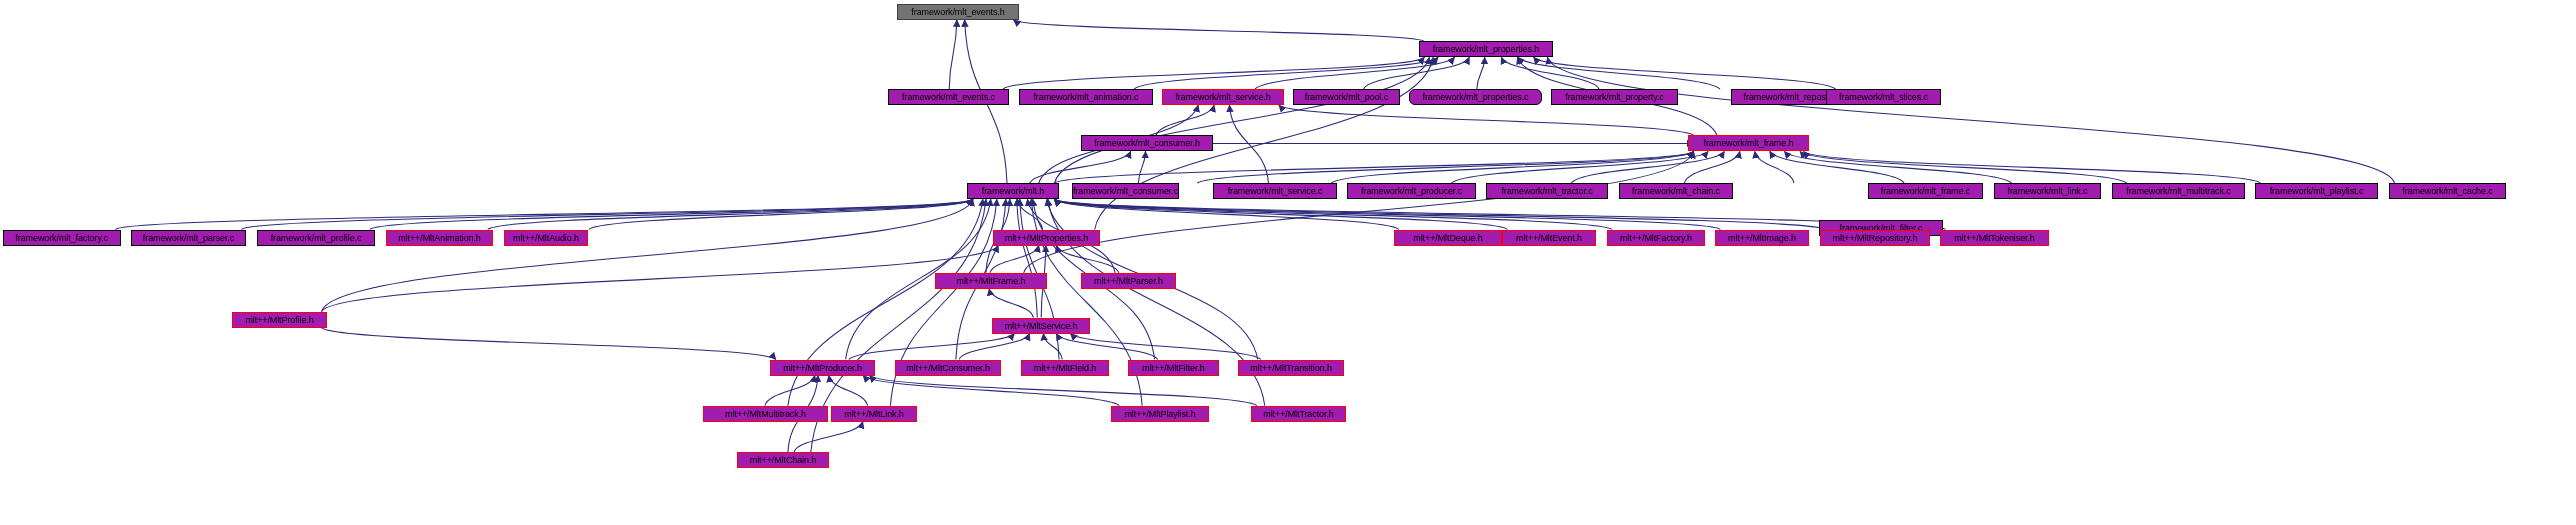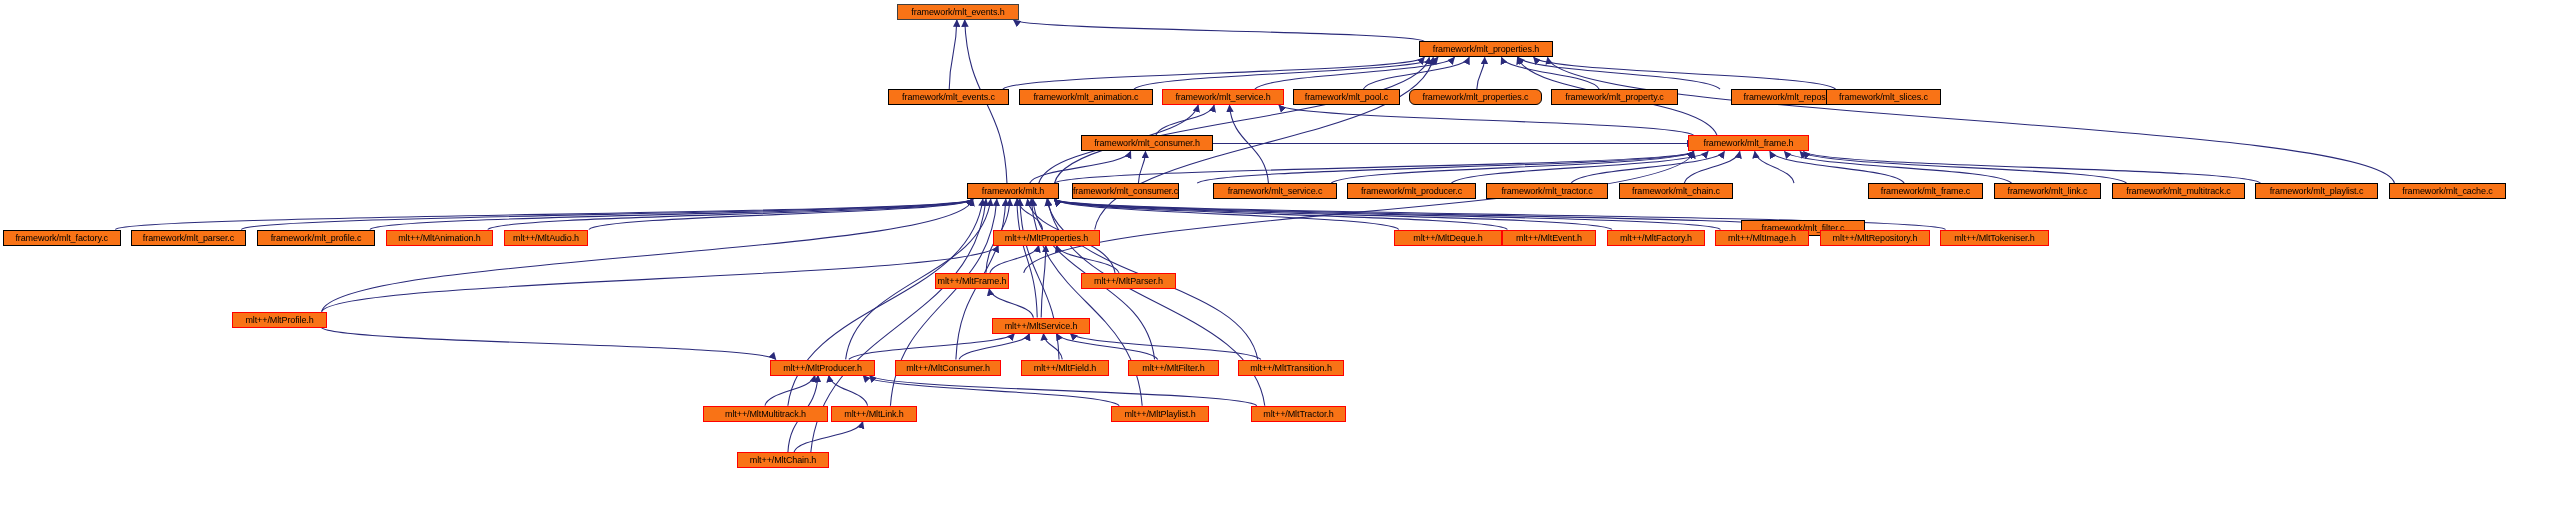--- a/index.html
+++ b/index.html
@@ -24,33 +24,33 @@
     pointer-events: none;
   }
   .node {
     position: absolute;
     box-sizing: border-box;
     display: flex;
     align-items: center;
     justify-content: center;
     height: 16px;
     border: 0.7px solid #000000;
-    background: #f97316;
+    background: #a21caf;
     color: #000000;
     font-size: 9px;
     line-height: 1;
     white-space: nowrap;
     padding: 0 4px;
     letter-spacing: -0.1px;
   }
   .node.red {
     border-color: #ff0000;
   }
   .node.root {
-    background: #f97316;
+    background: #737373;
     border-color: #404040;
   }
 </style>
 </head>
 <body>
 
 <div id="graph">
   <svg id="edges" viewBox="0 0 3845 784" preserveAspectRatio="none">
     <defs>
       <marker id="arrow" viewBox="0 0 10 10" refX="9" refY="5" markerWidth="7" markerHeight="7" orient="auto-start-reverse">
@@ -149,40 +149,40 @@
       <div class="node" style="left: 1687px; top: 89px; width: 130px; margin-left: 44px;">framework/mlt_repository.c</div>
       <div class="node" style="left: 1826px; top: 89px; width: 115px;">framework/mlt_slices.c</div>
       <div class="node" style="left: 1081px; top: 135px; width: 132px;">framework/mlt_consumer.h</div>
       <div class="node red" style="left: 1688px; top: 135px; width: 121px;">framework/mlt_frame.h</div>
       <div class="node" style="left: 967px; top: 183px; width: 92px;">framework/mlt.h</div>
       <div class="node" style="left: 1072px; top: 183px; width: 107px;">framework/mlt_consumer.c</div>
       <div class="node" style="left: 1213px; top: 183px; width: 124px;">framework/mlt_service.c</div>
       <div class="node" style="left: 1347px; top: 183px; width: 129px;">framework/mlt_producer.c</div>
       <div class="node" style="left: 1486px; top: 183px; width: 122px;">framework/mlt_tractor.c</div>
       <div class="node" style="left: 1619px; top: 183px; width: 114px;">framework/mlt_chain.c</div>
-      <div class="node" style="left: 1741px; top: 183px; width: 124px; margin-top: 37px;">framework/mlt_filter.c</div>
+      <div class="node" style="left: 1819px; top: 183px; width: 124px; margin-top: 37px;">framework/mlt_filter.c</div>
       <div class="node" style="left: 1868px; top: 183px; width: 115px;">framework/mlt_frame.c</div>
       <div class="node" style="left: 1994px; top: 183px; width: 107px;">framework/mlt_link.c</div>
       <div class="node" style="left: 2112px; top: 183px; width: 133px;">framework/mlt_multitrack.c</div>
       <div class="node" style="left: 2255px; top: 183px; width: 123px;">framework/mlt_playlist.c</div>
       <div class="node" style="left: 2389px; top: 183px; width: 117px;">framework/mlt_cache.c</div>
       <div class="node" style="left: 2.7px; top: 230px; width: 118px; text-align: right;">framework/mlt_factory.c</div>
       <div class="node" style="left: 131px; top: 230px; width: 115px;">framework/mlt_parser.c</div>
       <div class="node" style="left: 257px; top: 230px; width: 118px;">framework/mlt_profile.c</div>
       <div class="node red" style="left: 386px; top: 230px; width: 107px;">mlt++/MltAnimation.h</div>
       <div class="node red" style="left: 504px; top: 230px; width: 84px;">mlt++/MltAudio.h</div>
       <div class="node red" style="left: 993px; top: 230px; width: 107px;">mlt++/MltProperties.h</div>
       <div class="node red" style="left: 1394px; top: 230px; width: 108px;">mlt++/MltDeque.h</div>
       <div class="node red" style="left: 1502px; top: 230px; width: 94px;">mlt++/MltEvent.h</div>
       <div class="node red" style="left: 1607px; top: 230px; width: 98px;">mlt++/MltFactory.h</div>
       <div class="node red" style="left: 1715px; top: 230px; width: 94px;">mlt++/MltImage.h</div>
       <div class="node red" style="left: 1820px; top: 230px; width: 110px;">mlt++/MltRepository.h</div>
       <div class="node red" style="left: 1940px; top: 230px; width: 109px;">mlt++/MltTokeniser.h</div>
       <div class="node red" style="left: 232px; top: 312px; width: 95px;">mlt++/MltProfile.h</div>
-      <div class="node red" style="left: 935px; top: 273px; width: 74px;">mlt++/MltFrame.h</div>
+      <div class="node red" style="left: 935px; top: 273px; width: 112px;">mlt++/MltFrame.h</div>
       <div class="node red" style="left: 1081px; top: 273px; width: 95px;">mlt++/MltParser.h</div>
       <div class="node red" style="left: 992px; top: 318px; width: 98px;">mlt++/MltService.h</div>
       <div class="node red" style="left: 770px; top: 360px; width: 105px;">mlt++/MltProducer.h</div>
       <div class="node red" style="left: 895px; top: 360px; width: 106px;">mlt++/MltConsumer.h</div>
       <div class="node red" style="left: 1021px; top: 360px; width: 88px;">mlt++/MltField.h</div>
       <div class="node red" style="left: 1128px; top: 360px; width: 91px;">mlt++/MltFilter.h</div>
       <div class="node red" style="left: 1238px; top: 360px; width: 106px;">mlt++/MltTransition.h</div>
       <div class="node red" style="left: 703px; top: 406px; width: 125px;">mlt++/MltMultitrack.h</div>
       <div class="node red" style="left: 831px; top: 406px; width: 86px;">mlt++/MltLink.h</div>
       <div class="node red" style="left: 1111px; top: 406px; width: 98px;">mlt++/MltPlaylist.h</div>

